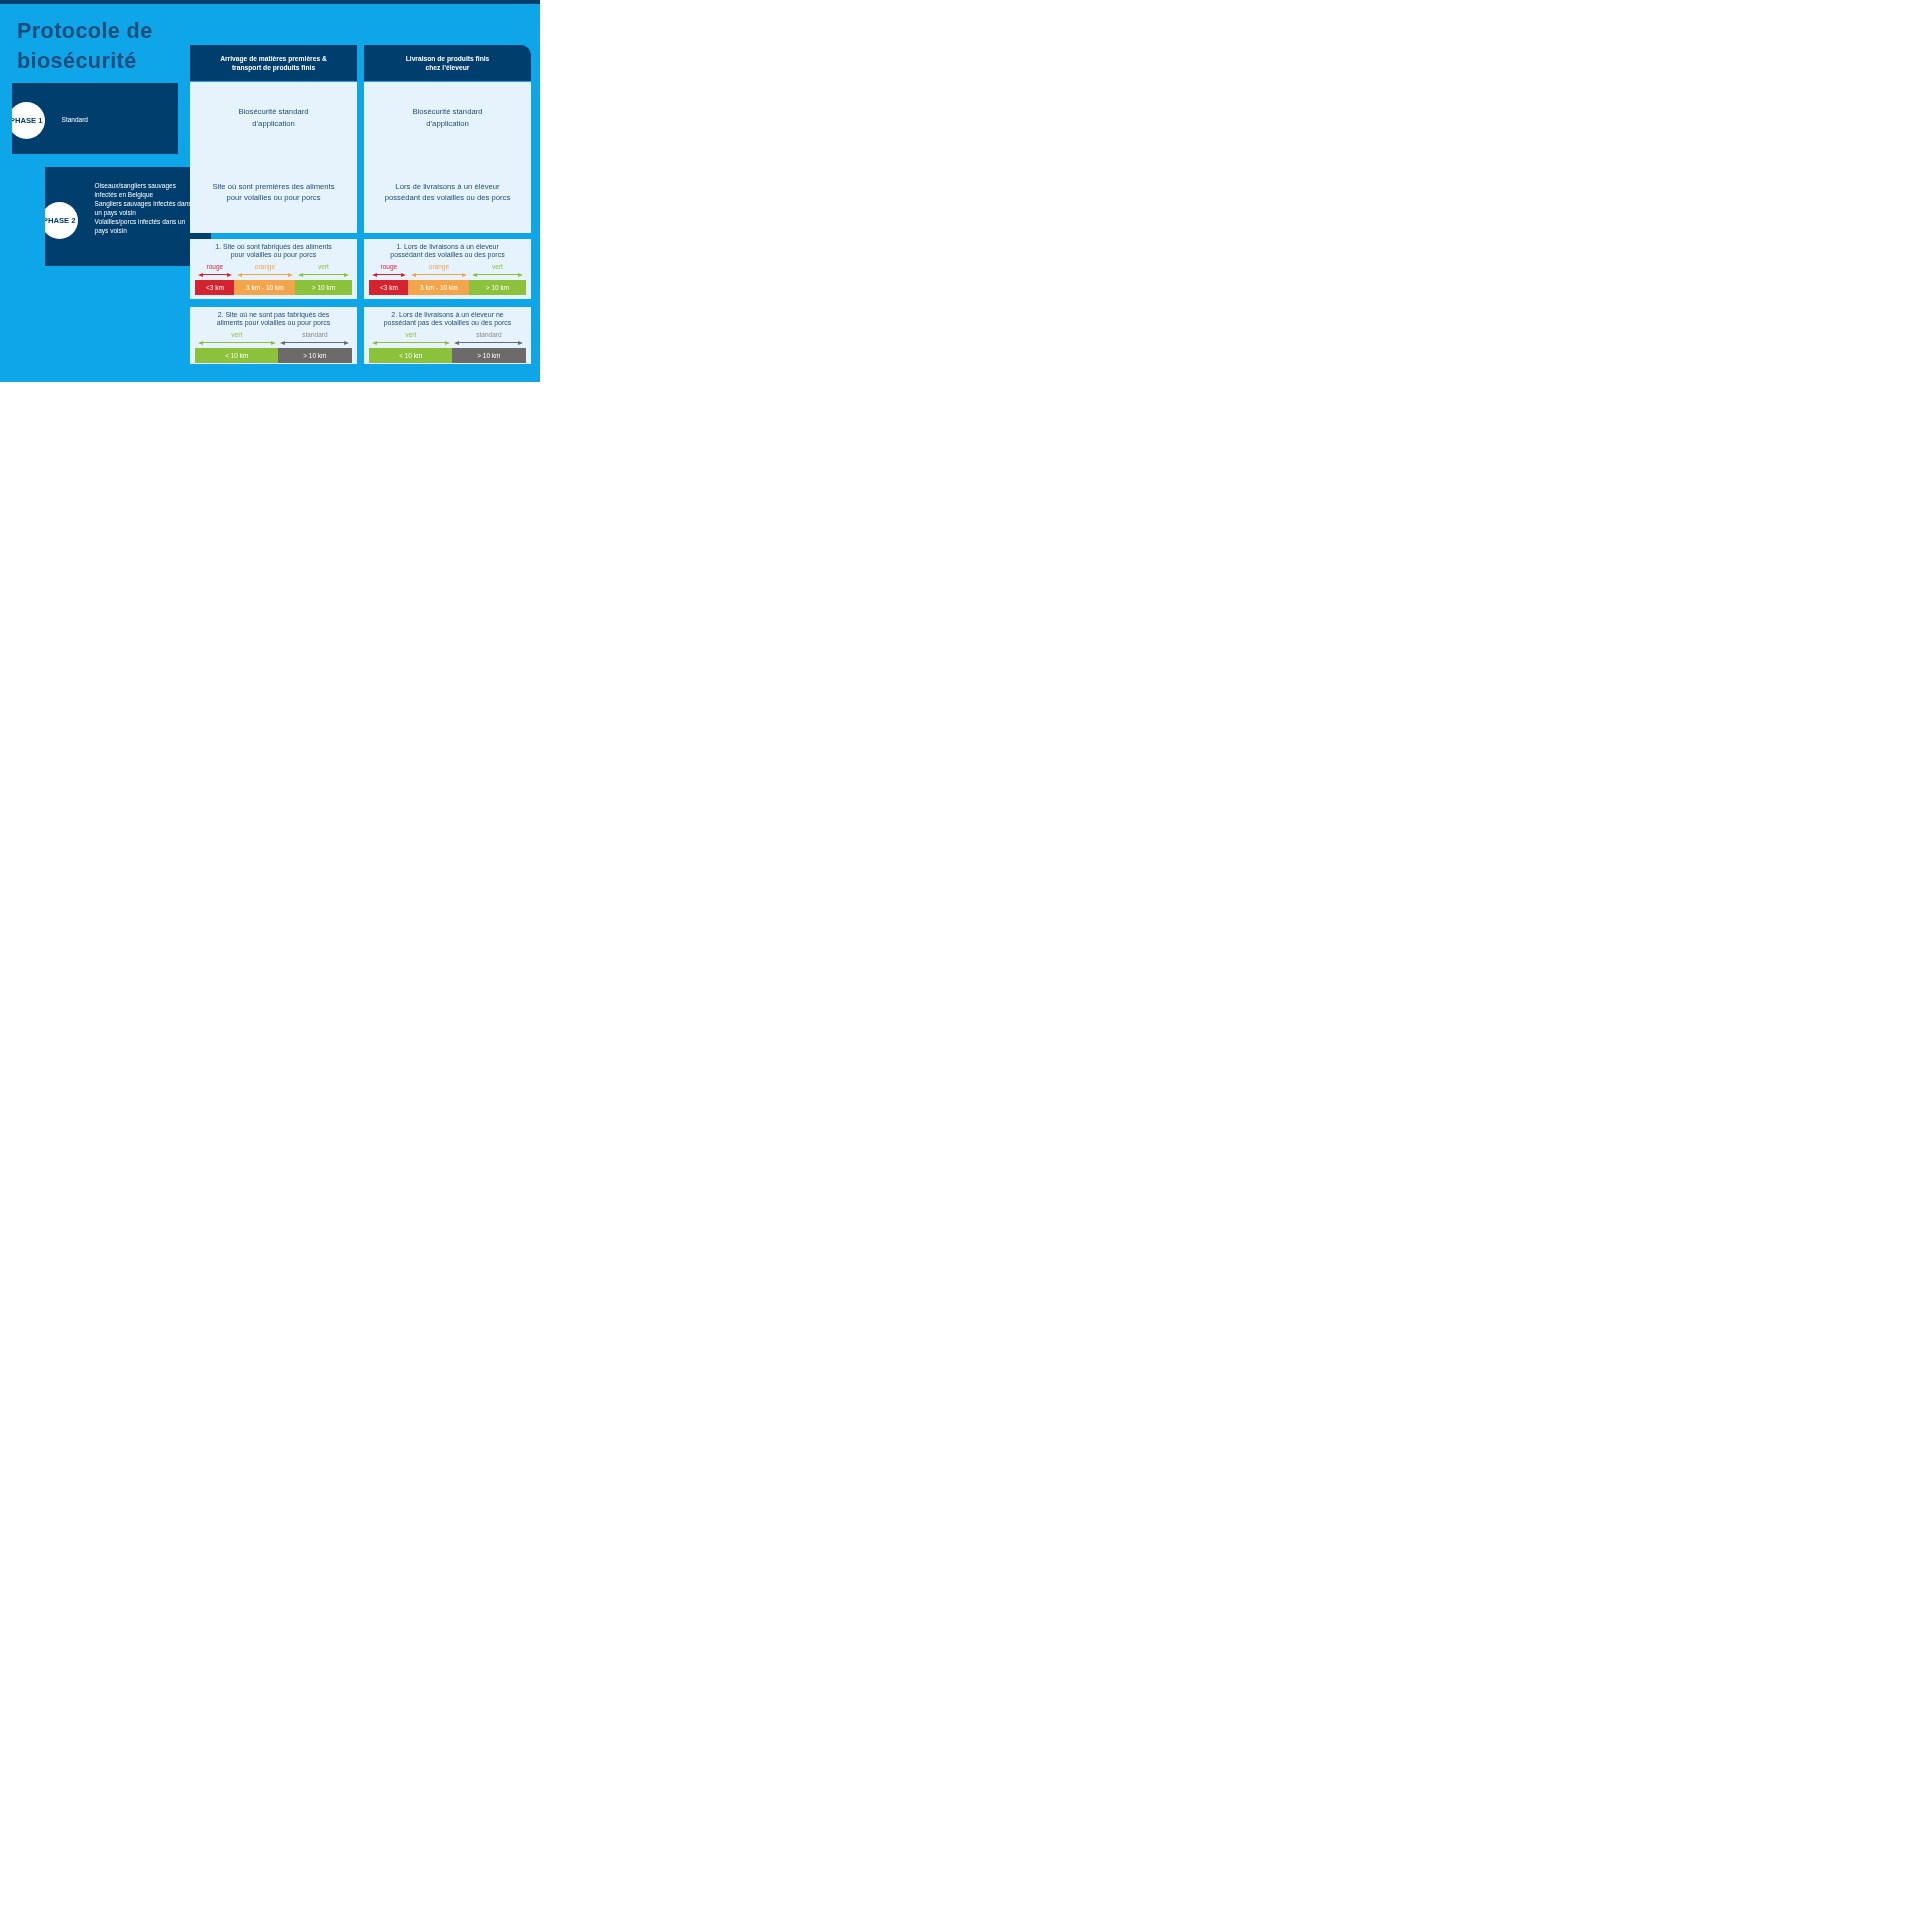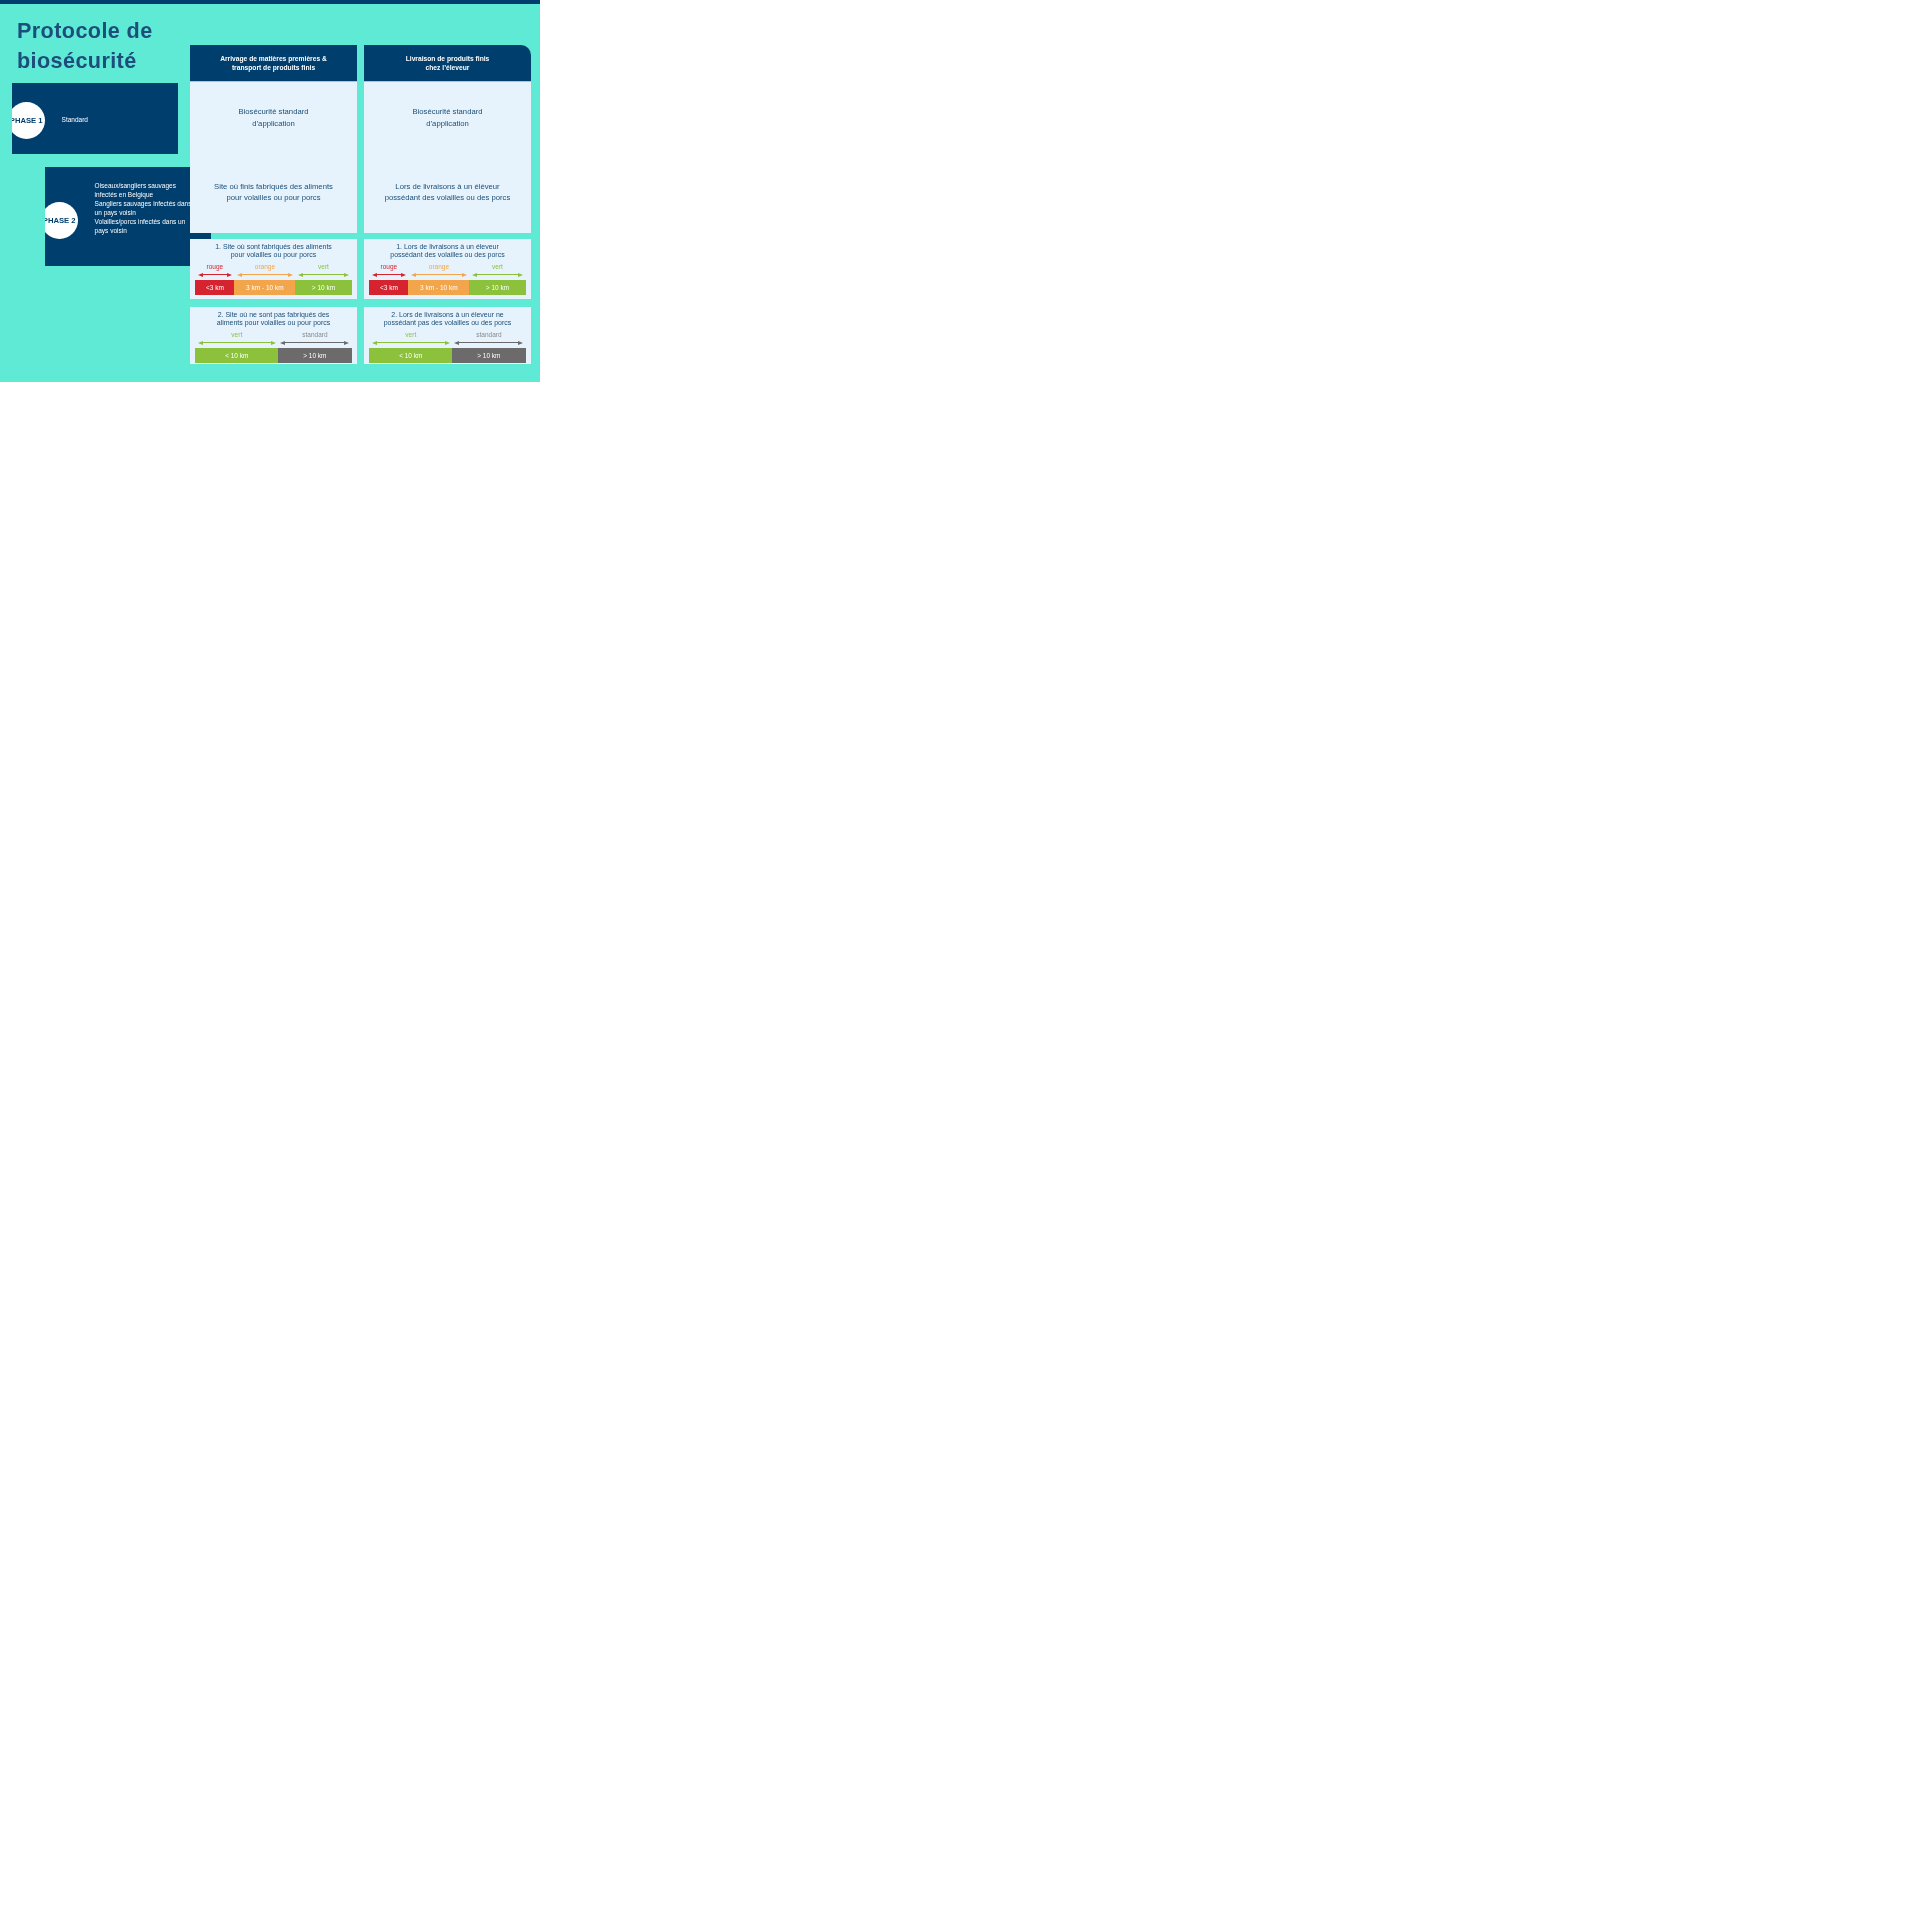--- a/index.html
+++ b/index.html
@@ -1,16 +1,16 @@
 <!DOCTYPE html>
 <html style="font-size:6.2px"><head>
 <meta charset="utf-8">
 <style>
   html,body{margin:0;padding:0;background:#ffffff;}
-  .page{position:relative;width:540px;height:382px;background:#5eead4;overflow:hidden;
+  .page{position:relative;width:540px;height:382px;background:#0ea5e9;overflow:hidden;
         font-family:"Liberation Sans", sans-serif;}
   .top-strip{position:absolute;left:0;top:0;width:100%;height:4.2px;background:#003e6d;}
   .title{position:absolute;left:17px;top:16px;margin:0;color:#1d4e7b;font-size:21.6px;
          font-weight:bold;letter-spacing:0.4px;line-height:1.38;}
   .title .t-line{display:block;}
 
   .header{position:absolute;top:45px;height:36px;background:#003e6d;color:#ffffff;
           font-weight:bold;font-size:6.7px;line-height:1.4;display:flex;flex-direction:column;
           justify-content:center;text-align:center;}
   .col1-h{left:190px;width:167px;}
@@ -109,21 +109,21 @@
   </div>
   <div class="cell r1 c2">
     <div class="cell-center">
         <div class="line">Biosécurité standard</div>
         <div class="line">d’application</div>
       </div>
   </div>
 
   <div class="cell r2 c1">
     <div class="cell-center">
-        <div class="line">Site où finis fabriqués des aliments</div>
+        <div class="line">Site où sont premières des aliments</div>
         <div class="line">pour volailles ou pour porcs</div>
       </div>
   </div>
   <div class="cell r2 c2">
     <div class="cell-center">
         <div class="line">Lors de livraisons à un éléveur</div>
         <div class="line">possédant des volailles ou des porcs</div>
       </div>
   </div>
 

